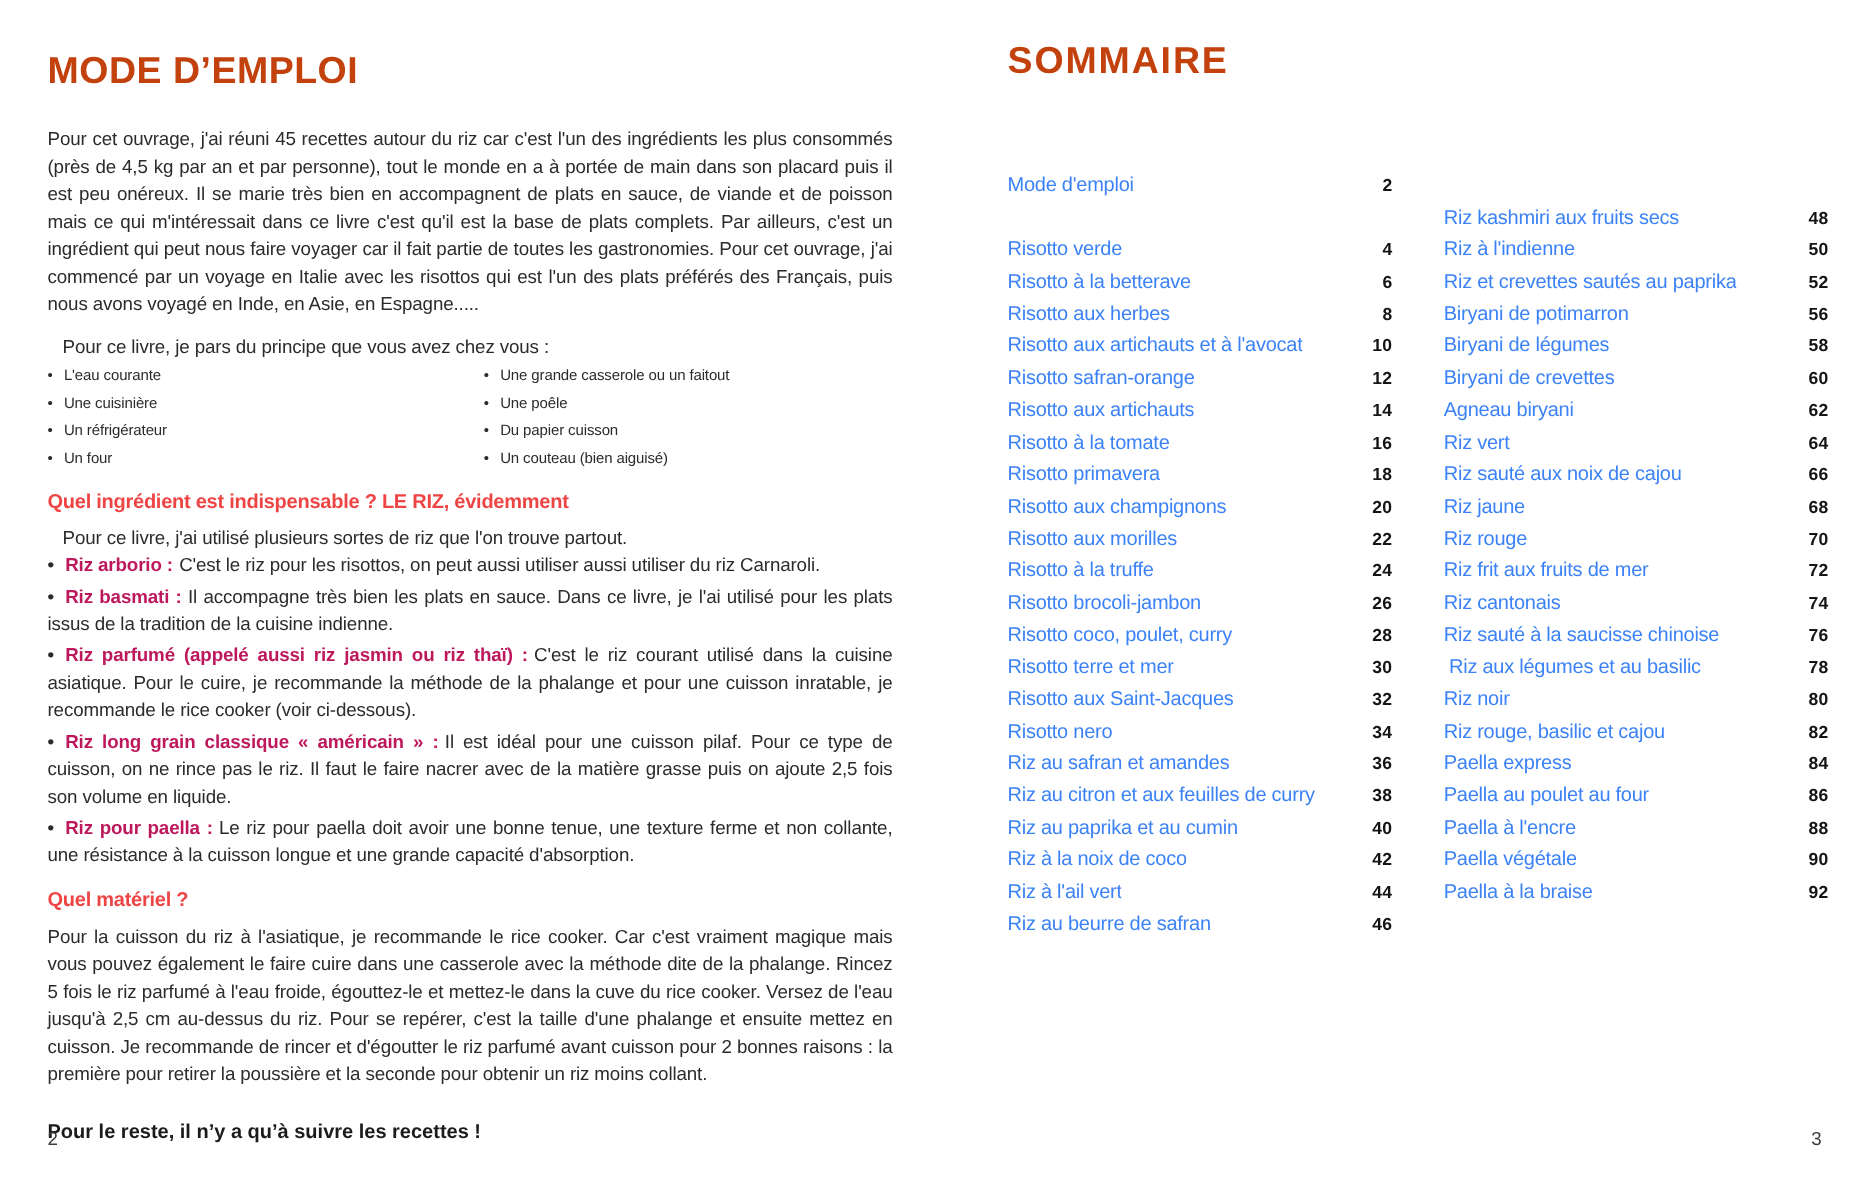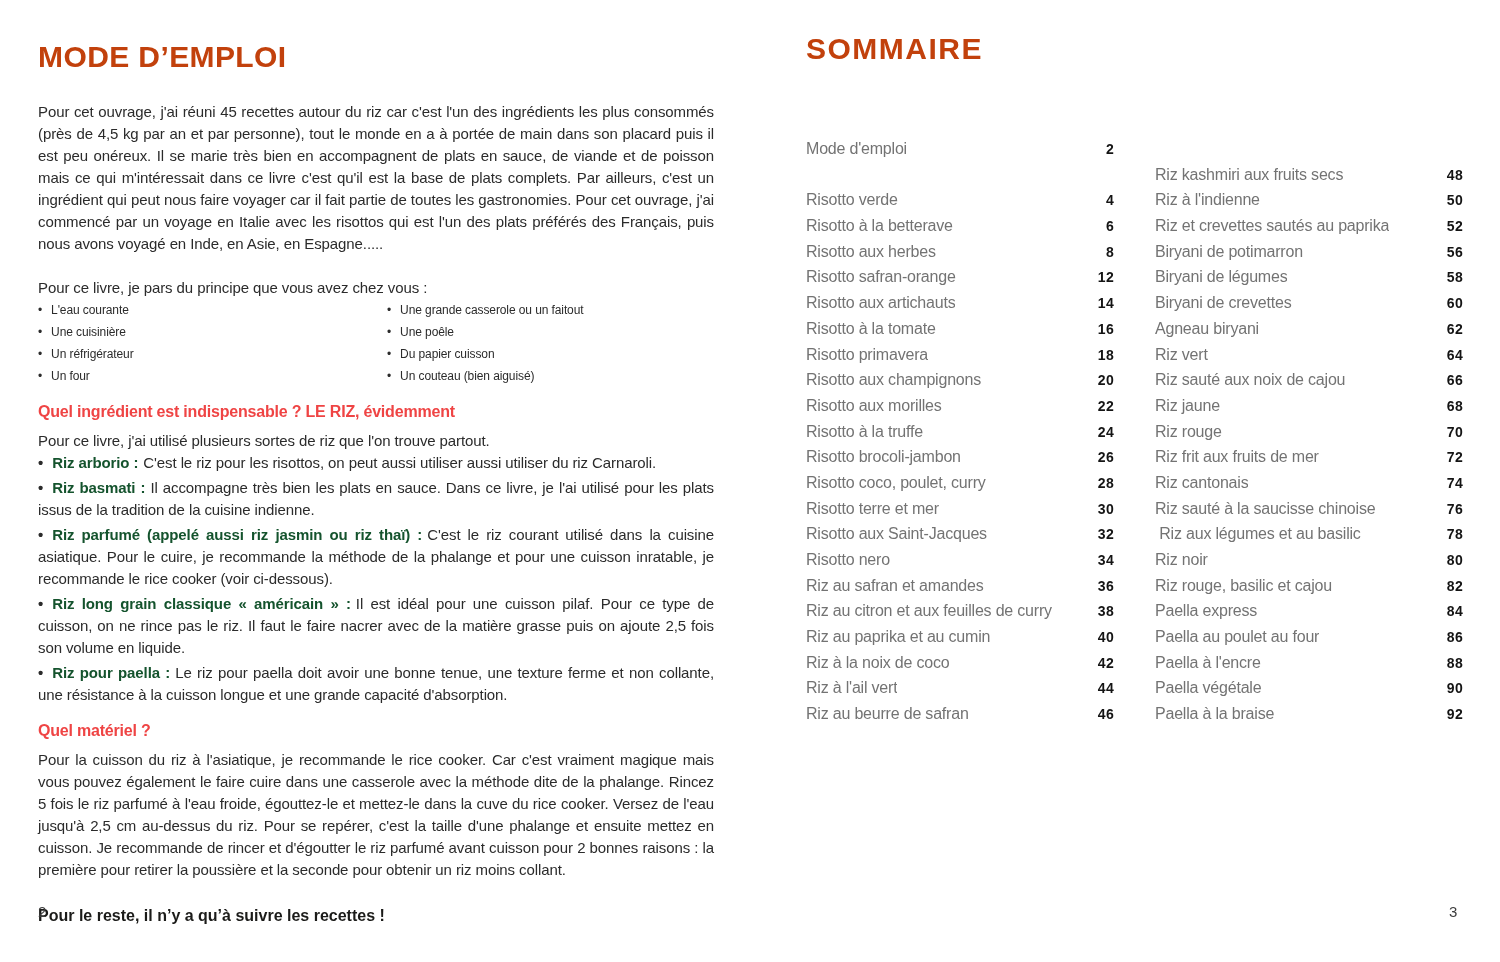--- a/index.html
+++ b/index.html
@@ -6,39 +6,39 @@
   body{
     width:1500px;height:962px;position:relative;overflow:hidden;
     background:#ffffff;color:#2b2b2b;
     font-family:"Liberation Sans","DejaVu Sans",sans-serif;
   }
   h1{font-size:30px;line-height:34px;font-weight:700;color:#c2410c;letter-spacing:.4px;margin:0;}
   h2{font-size:16px;line-height:26px;font-weight:700;color:#ef4444;letter-spacing:-.2px;margin:12px 0 5px;}
   .left-page{position:absolute;left:38px;top:40px;width:676px;}
   .left-page h1{margin-bottom:27px;}
   .body-text{font-size:15px;line-height:22px;letter-spacing:-.1px;text-align:justify;margin:0;}
-  .intro-par{margin-bottom:22px;}
-  .checklist-intro{text-align:left;}
+  .intro-par{margin-bottom:12px;}
+  .checklist-intro{text-align:left;margin-left:12px;}
   .checklist{display:flex;margin:0;}
   .checklist ul{list-style:none;margin:0;padding:0;font-size:12px;line-height:22px;letter-spacing:-.1px;}
   .checklist ul.c1{width:349px;}
   .checklist ul.c2{flex:1;}
   .bullet{margin-right:9px;}
   .note{font-size:15.5px;line-height:22px;font-weight:700;color:#1b1b19;margin:0 0 10px;text-align:left;}
   .rice-items{margin:0;}
   .rice-item{margin:0 0 3px;}
-  .rice-item .lead{font-weight:700;color:#14532d;margin-right:5px;}
+  .rice-item .lead{font-weight:700;color:#be185d;margin-right:5px;}
   .rice-item .bullet{font-weight:700;}
   .closing{font-size:16px;line-height:22px;font-weight:700;color:#1b1b19;margin-top:24px;text-align:left;}
   .sommaire-title{position:absolute;left:806px;top:32px;letter-spacing:1.5px;}
   .toc{position:absolute;left:806px;top:136px;display:flex;}
   .toc-col{width:308px;}
   .toc-col.second{margin-left:41px;padding-top:25.7px;}
   .toc-row{display:flex;justify-content:space-between;align-items:baseline;height:25.7px;line-height:25.7px;}
-  .toc-label{font-size:16px;color:#737373;letter-spacing:-.2px;white-space:pre;overflow:hidden;}
+  .toc-label{font-size:16px;color:#3b82f6;letter-spacing:-.2px;white-space:pre;overflow:hidden;}
   .toc-page{font-size:14px;font-weight:700;color:#141414;letter-spacing:.3px;margin-left:8px;}
   .toc-spacer{height:25.7px;}
   .page-num{position:absolute;font-size:15px;color:#3d3d3d;}
   .page-num.left{left:38px;top:903px;}
   .page-num.right{left:1449px;top:903px;}
 </style>
 </head>
 <body>
 
 <div class="left-page">
@@ -115,20 +115,24 @@
         <div class="toc-row">
           <span class="toc-label">Risotto à la betterave</span>
           <span class="toc-page">6</span>
         </div>
 
         <div class="toc-row">
           <span class="toc-label">Risotto aux herbes</span>
           <span class="toc-page">8</span>
         </div>
 
+        <div class="toc-row">
+          <span class="toc-label">Risotto aux artichauts et à l'avocat</span>
+          <span class="toc-page">10</span>
+        </div>
 
         <div class="toc-row">
           <span class="toc-label">Risotto safran-orange</span>
           <span class="toc-page">12</span>
         </div>
 
         <div class="toc-row">
           <span class="toc-label">Risotto aux artichauts</span>
           <span class="toc-page">14</span>
         </div>

